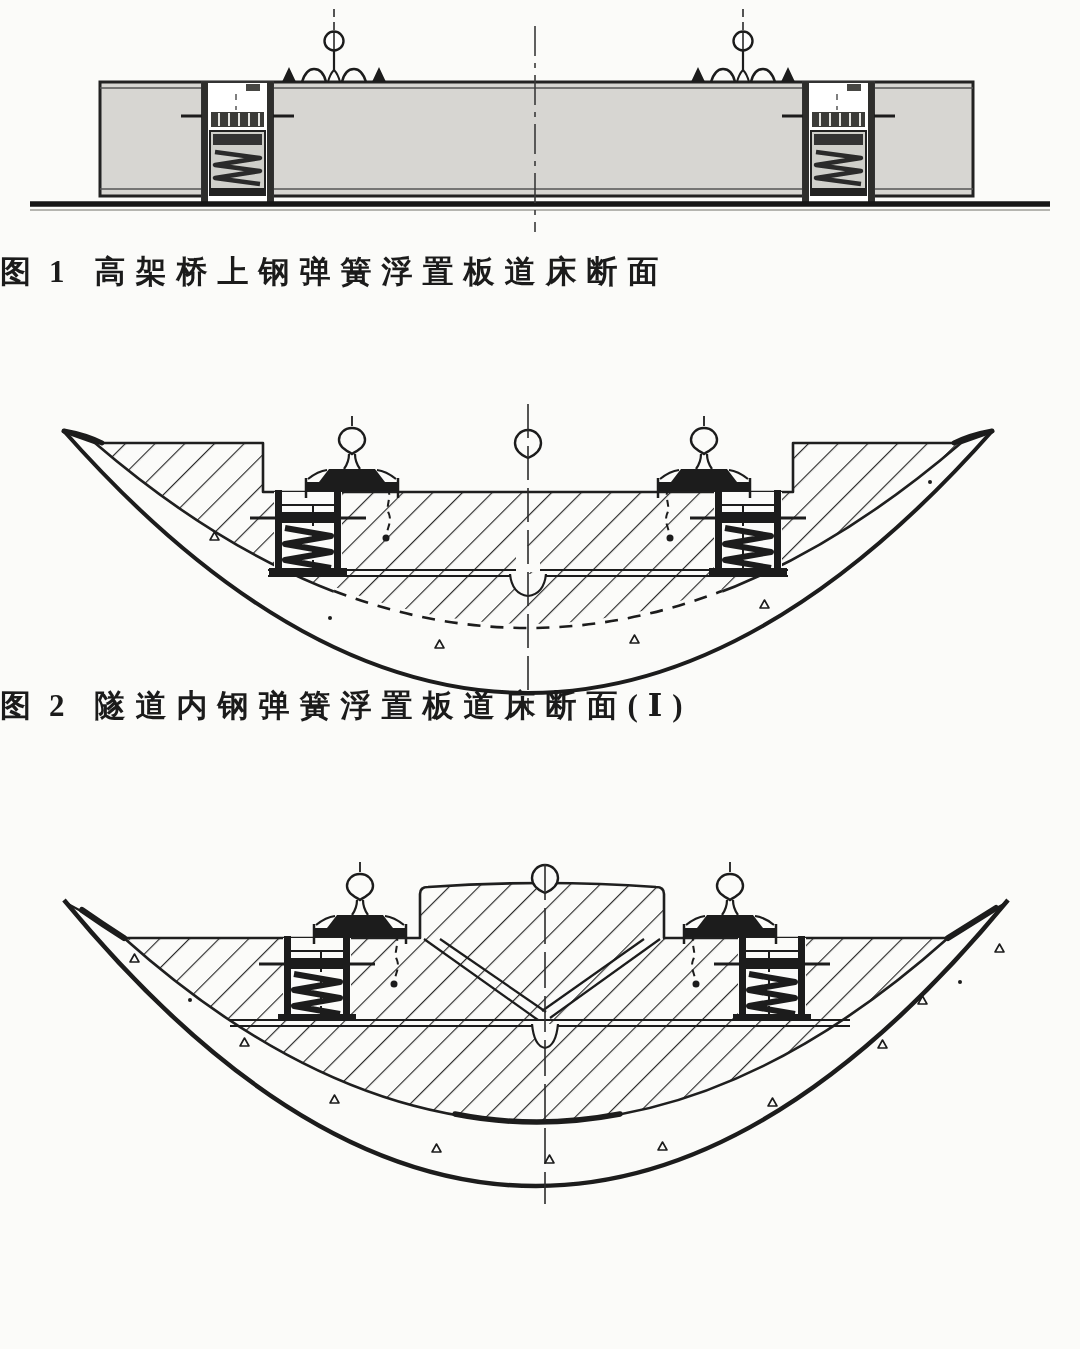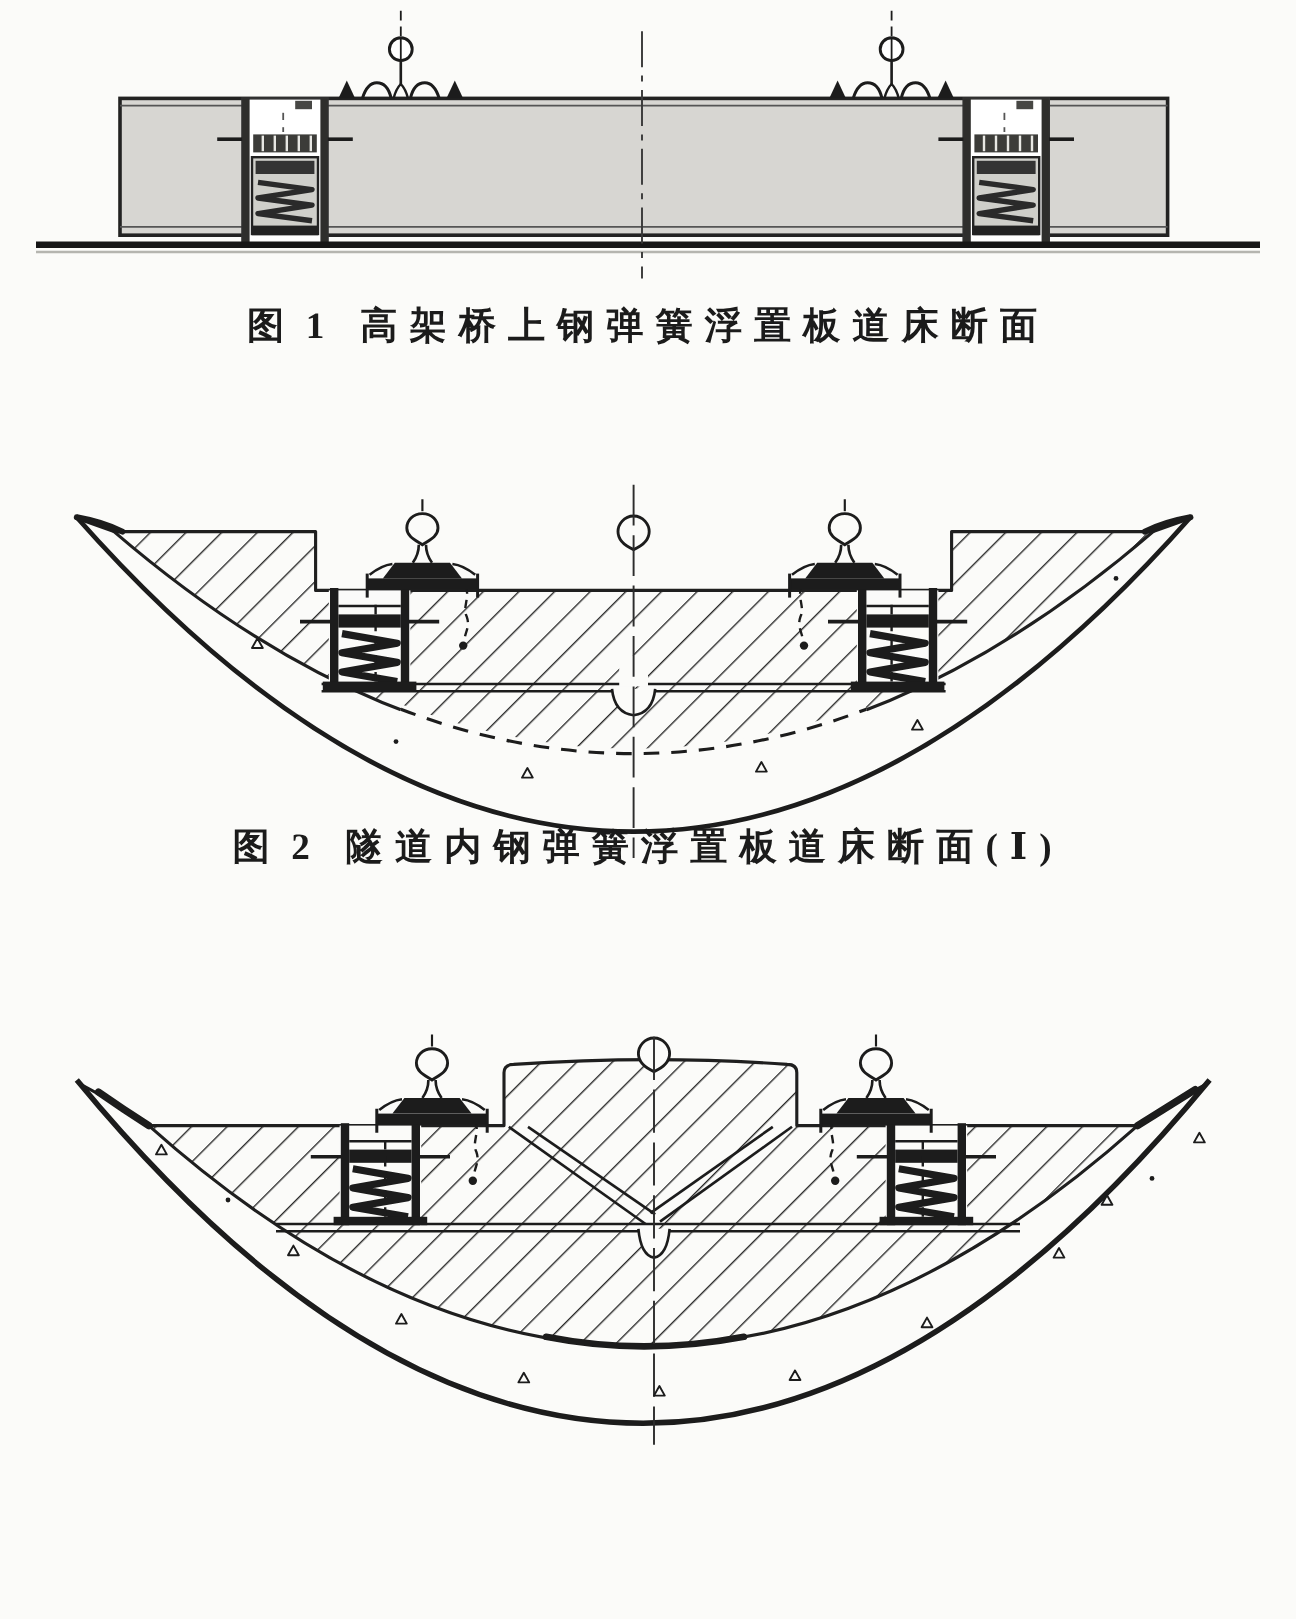--- a/index.html
+++ b/index.html
@@ -2,21 +2,21 @@
 <html><head>
 <meta charset="utf-8">
 <style>
   html,body{margin:0;padding:0;background:#e9e9e7;}
   .page{position:relative;width:1080px;height:1349px;background:#fbfbf9;margin:0 auto;overflow:hidden;
         font-family:"Liberation Serif","DejaVu Serif",serif;}
   .fig-svg{position:absolute;left:0;display:block;}
   #fig1-svg{top:0;}
   #fig2-svg{top:390px;}
   #fig3-svg{top:860px;}
-  .caption{position:absolute;left:0;width:1080px;text-align:center;color:#1b1b1b;
+  .caption{position:absolute;left:0;width:1080px;color:#1b1b1b;
            font-weight:700;font-size:31px;line-height:40px;white-space:nowrap;}
   #caption1{top:252px;}
   #caption2{top:686px;}
   #caption3{top:1212px;}
   .caption .lab{letter-spacing:2px;}
   .caption .num{margin:0 30px 0 16px;font-family:"Liberation Serif","DejaVu Serif",serif;}
   .caption .ttl{letter-spacing:10px;}
   svg *{vector-effect:none;}
 </style>
 </head>

